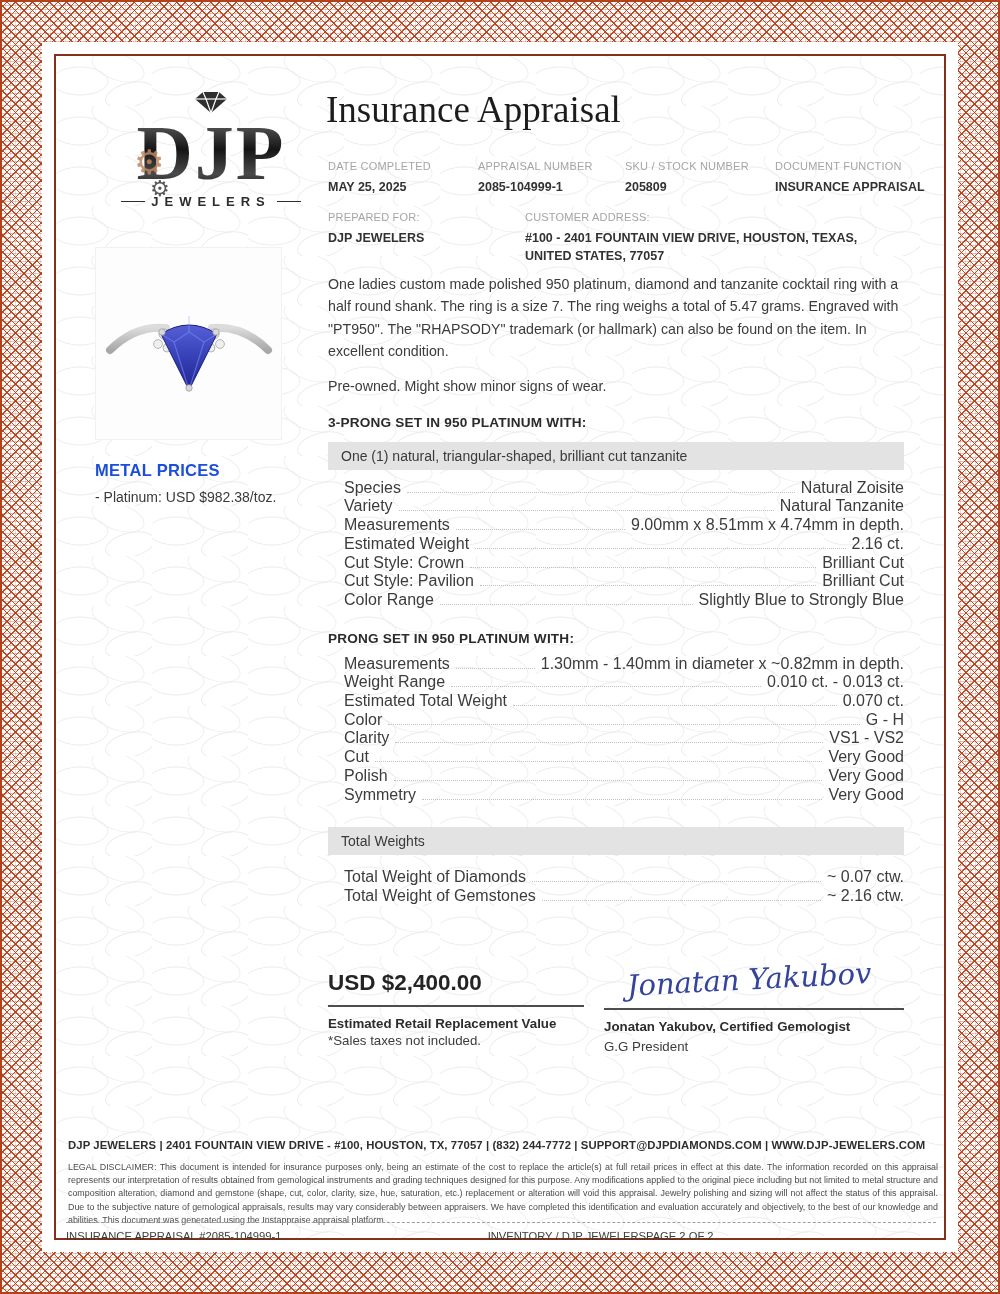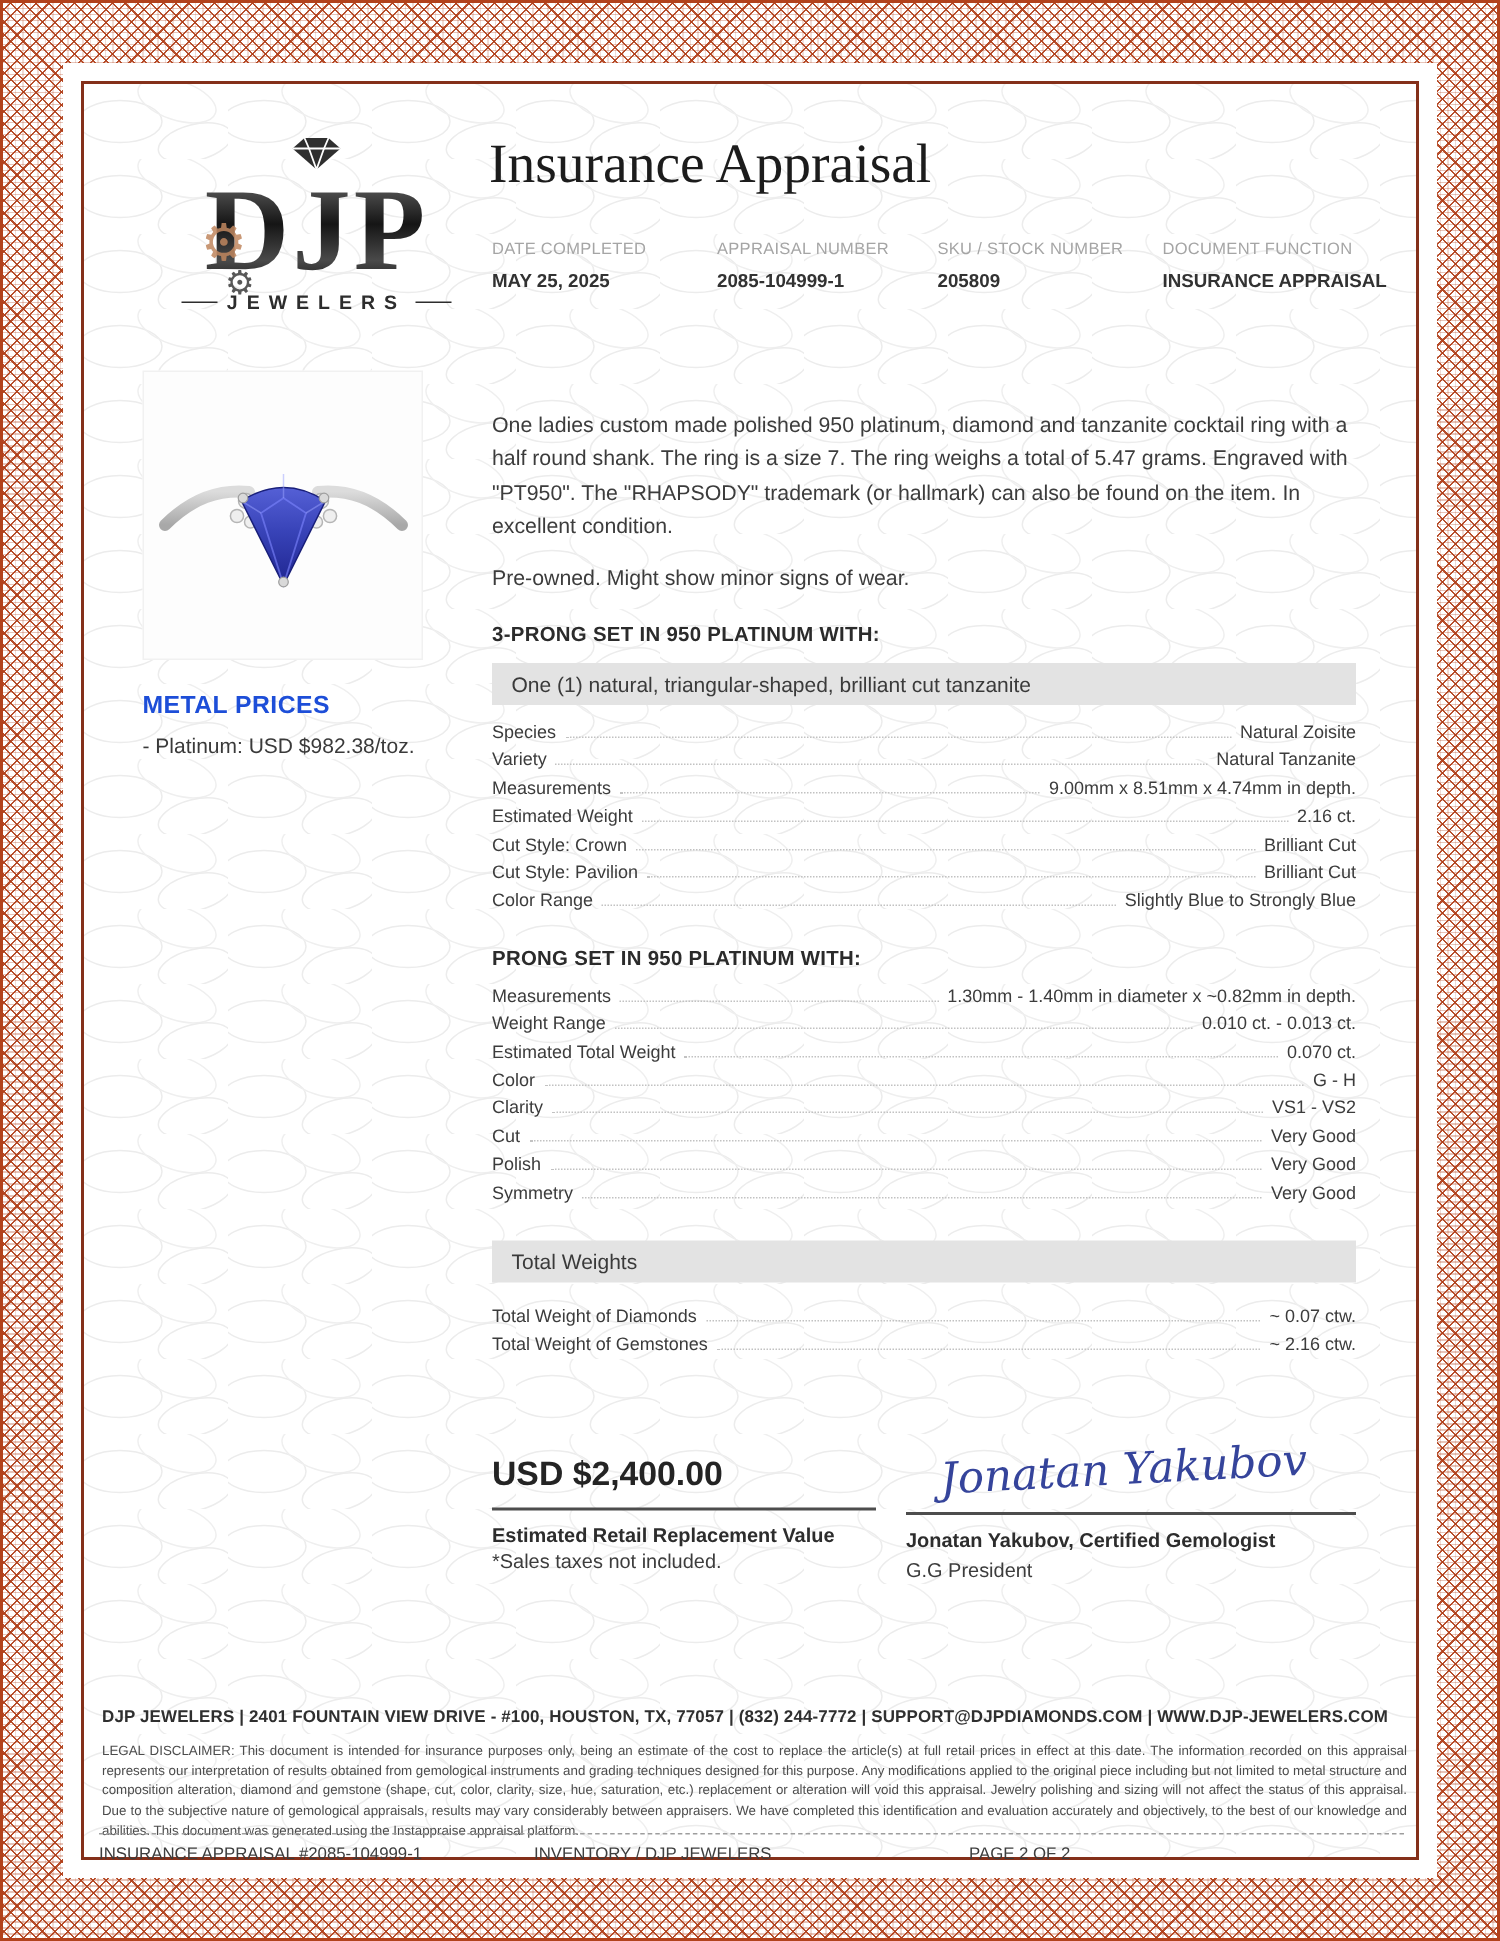--- a/index.html
+++ b/index.html
@@ -61,21 +61,21 @@
   .metal-line  { margin-top:9px; font-size:14px; color:#3a3a3a; }
 
   
   .main { position:absolute; left:328px; top:262px; width:576px; }
   .item-title { font-size:16.5px; font-weight:bold; color:#2b2b2b; line-height:1.62; letter-spacing:.2px; }
   .item-desc  { margin-top:11px; font-size:14.2px; color:#3c3c3c; line-height:1.58; }
   .item-note  { margin-top:15px; font-size:14.2px; color:#3c3c3c; }
   .sec-heading { margin-top:21px; font-size:13.6px; font-weight:bold; color:#2b2b2b; letter-spacing:.2px; }
   .sum-box { margin-top:12px; background:#e3e3e3; padding:6px 13px; font-size:14px; color:#3a3a3a; }
   .specs { margin-top:9px; }
-  .spec-row { display:flex; align-items:baseline; font-size:12px; color:#3c3c3c; line-height:18.7px; }
+  .spec-row { display:flex; align-items:baseline; font-size:16px; color:#3c3c3c; line-height:18.7px;margin-left:16px; }
   .spec-dots { flex:1; border-bottom:1.5px dotted #c2c2c2; margin:0 6px 3px; }
   .spec-value { white-space:nowrap; }
   .totals-box { margin-top:23px; }
   .totals-specs { margin-top:13px; }
 
   
   .valuation { margin-top:64px; display:flex; gap:20px; }
   .val-left  { width:256px; }
   .val-right { flex:1; }
   .price { font-size:22.5px; font-weight:bold; color:#242424; padding-bottom:9px; }
@@ -91,21 +91,21 @@
   .signer-title { margin-top:5px; font-size:13.3px; color:#3c3c3c; }
 
   
   .foot-contact { position:absolute; left:68px; top:1139px; width:868px;
                   font-size:11.3px; font-weight:bold; color:#2f2f2f; letter-spacing:.1px; }
   .foot-disclaimer { position:absolute; left:68px; top:1161px; width:870px;
                      font-size:8.9px; color:#4c4c4c; line-height:1.48; text-align:justify; }
   .foot-bottom { position:absolute; left:66px; top:1222px; width:870px;
                  border-top:1.5px dashed #9e9e9e; padding-top:7px;
                  display:flex; font-size:11.2px; color:#3d3d3d; }
-  .fb-left{flex:1; text-align:left;} .fb-center{flex:1; text-align:left;} .fb-right{flex:1; text-align:left;}
+  .fb-left{flex:1; text-align:left;} .fb-center{flex:1; text-align:right;} .fb-right{flex:1; text-align:left;}
 </style>
 </head>
 <body>
 
 <div class="page">
 
   <div class="frame"></div>
   <div class="frame-inner"></div>
   <div class="inner-line"></div>
 
@@ -146,20 +146,30 @@
     <div class="meta-cell mw3">
       <div class="m-label">SKU / STOCK NUMBER</div>
       <div class="m-value">205809</div>
     </div>
     <div class="meta-cell mw4">
       <div class="m-label">DOCUMENT FUNCTION</div>
       <div class="m-value">INSURANCE APPRAISAL</div>
     </div>
   </div>
 
+  <div class="meta-row2">
+    <div class="meta-cell pw1">
+      <div class="m-label">PREPARED FOR:</div>
+      <div class="m-value">DJP JEWELERS</div>
+    </div>
+    <div class="meta-cell pw2">
+      <div class="m-label">CUSTOMER ADDRESS:</div>
+      <div class="m-value">#100 - 2401 FOUNTAIN VIEW DRIVE, HOUSTON, TEXAS, UNITED STATES, 77057</div>
+    </div>
+  </div>
 
   <div class="photo">
     <svg width="170" height="120" viewBox="0 0 170 120">
       <defs>
         <linearGradient id="gem" x1="0" y1="0" x2="0" y2="1">
           <stop offset="0" stop-color="#5560d6"></stop>
           <stop offset=".45" stop-color="#3843b8"></stop>
           <stop offset="1" stop-color="#1f2590"></stop>
         </linearGradient>
         <linearGradient id="band" x1="0" y1="0" x2="0" y2="1">

